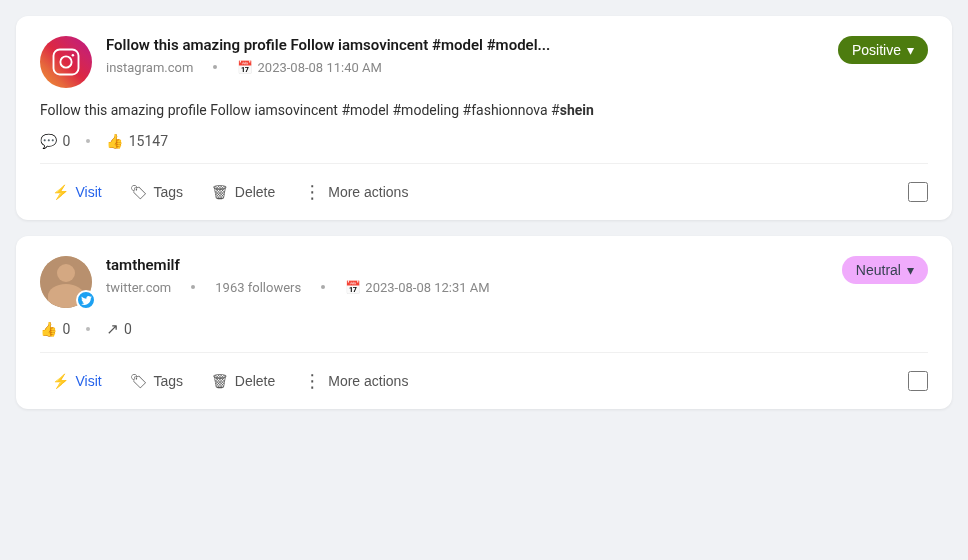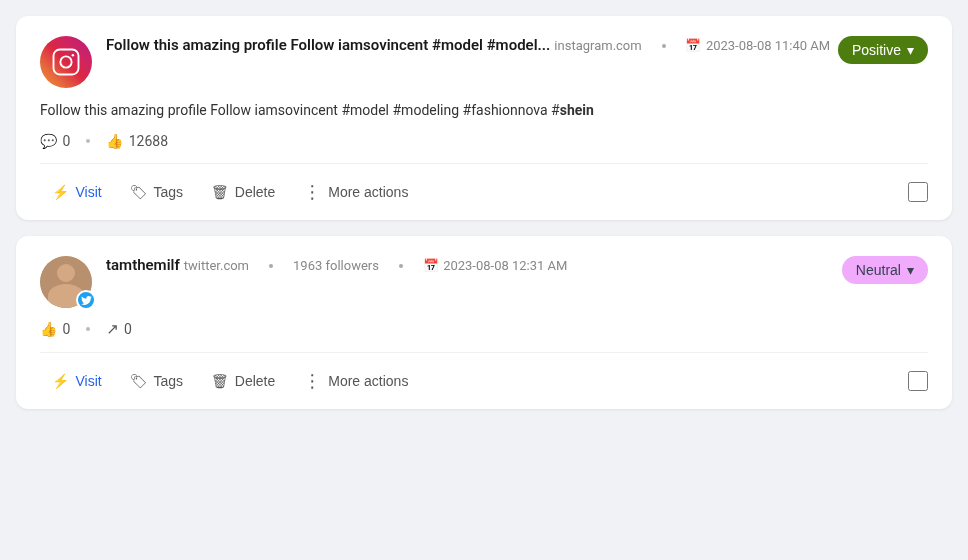--- a/index.html
+++ b/index.html
@@ -79,21 +79,21 @@
       background: #1da1f2;
       border-radius: 50%;
       display: flex;
       align-items: center;
       justify-content: center;
       border: 2px solid #fff;
     }
 
     .header-info {
       display: flex;
-      flex-direction: row;
+      flex-direction: column;
       gap: 4px;
     }
 
     .post-title {
       font-size: 15px;
       font-weight: 600;
       color: #1a1a1a;
       line-height: 1.3;
     }
 
@@ -288,21 +288,21 @@
   </div>
 
   <div class="post-stats">
     <div class="stat-item">
       <span>💬</span>
       <span>0</span>
     </div>
     <span class="stat-separator"></span>
     <div class="stat-item">
       <span>👍</span>
-      <span>12688</span>
+      <span>15147</span>
     </div>
   </div>
 
   <div class="card-actions">
     <div class="actions-left">
       <button class="action-btn visit-btn">
         <span style="color:#f59e0b;">⚡</span>
         <span>Visit</span>
       </button>
       <button class="action-btn">

